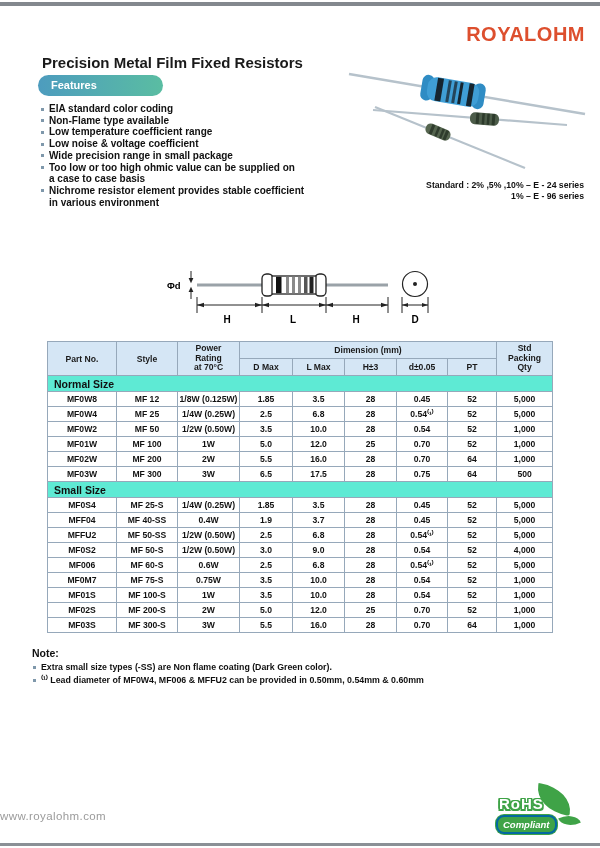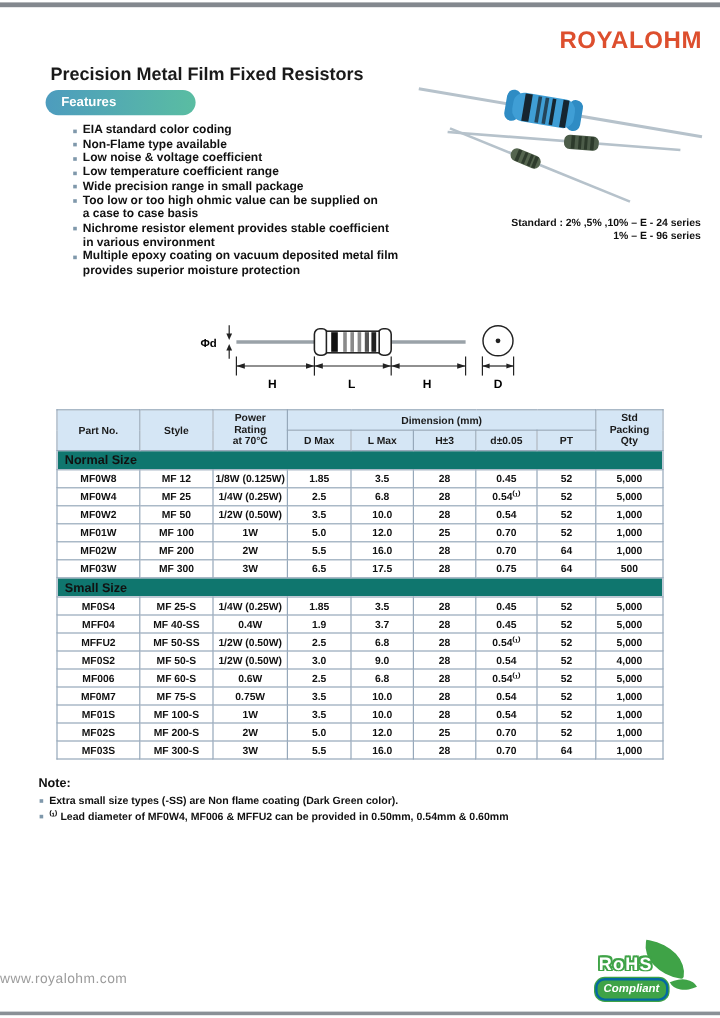--- a/index.html
+++ b/index.html
@@ -12,37 +12,37 @@
 
   .logo { position:absolute; top:23px; right:15px; font-size:20px; font-weight:bold;
           color:#dd4f2e; letter-spacing:0.5px; }
 
   .page-title { position:absolute; top:54px; left:42px; font-size:15px; font-weight:bold; color:#1a1a1a; }
 
   .features-badge { position:absolute; top:75px; left:38px; width:112px; height:21px; line-height:21px;
     padding-left:13px; border-radius:11px; background:linear-gradient(90deg,#4d9cbe,#5abda2);
     color:#fff; font-size:11px; font-weight:bold; }
 
-  .features-list { position:absolute; top:103px; left:60px; width:312px; list-style:none; margin:0; padding:0; }
+  .features-list { position:absolute; top:103px; left:40px; width:312px; list-style:none; margin:0; padding:0; }
   .features-list li { position:relative; padding-left:9px; font-size:10px; font-weight:bold;
     line-height:11.7px; white-space:pre-line; }
   .dot { position:absolute; left:1px; top:4.5px; width:3px; height:3px; background:#7f98ab; }
 
   .photo { position:absolute; top:62px; left:335px; }
   .standard-note { position:absolute; top:180px; right:16px; text-align:right;
     font-size:8.7px; font-weight:bold; line-height:11px; color:#111; }
 
   .diagram { position:absolute; top:250px; left:65px; }
 
   .spec-table { position:absolute; top:341px; left:47px; width:506px;
     border-collapse:collapse; table-layout:fixed; border:1.5px solid #5a6671; }
   .spec-table th, .spec-table td { border:1px solid #96a8ba; text-align:center; padding:0; overflow:hidden; }
   .spec-table thead th { background:#d5e6f5; font-size:8.6px; font-weight:bold; height:16px; color:#1a1a1a; }
   .spec-table th.multiline { white-space:pre-line; line-height:9.6px; }
-  .spec-table tbody tr.section-row td { background:#0f766e; text-align:left; font-size:10.5px;
+  .spec-table tbody tr.section-row td { background:#5eead4; text-align:left; font-size:10.5px;
     font-weight:bold; height:15px; padding-left:6px; }
   .spec-table tbody tr.data-row td { background:#fff; font-size:8.6px; font-weight:bold; height:14px; }
 
   .notes { position:absolute; top:647px; left:32px; width:430px; }
   .notes-title { font-size:10.5px; font-weight:bold; margin-bottom:2px; }
   .notes ul { list-style:none; margin:0; padding:0; }
   .notes li { position:relative; padding-left:9px; font-size:8.8px; font-weight:bold; line-height:12.5px; }
   .notes .dot { top:5px; }
 
   .website { position:absolute; top:810px; left:0; width:600px; text-align:left;
@@ -68,29 +68,27 @@
 
 <div class="logo">ROYALOHM</div>
 
 <div class="page-title">Precision Metal Film Fixed Resistors</div>
 
 <div class="features-badge">Features</div>
 
 <ul class="features-list">
   <li><span class="dot"></span><span>EIA standard color coding</span></li>
   <li><span class="dot"></span><span>Non-Flame type available</span></li>
+  <li><span class="dot"></span><span>Low temperature coefficient range</span></li>
   <li><span class="dot"></span><span>Low noise &amp; voltage coefficient</span></li>
-  <li><span class="dot"></span><span>Low temperature coefficient range</span></li>
   <li><span class="dot"></span><span>Wide precision range in small package</span></li>
   <li><span class="dot"></span><span>Too low or too high ohmic value can be supplied on
  a case to case basis</span></li>
   <li><span class="dot"></span><span>Nichrome resistor element provides stable coefficient
 in various environment</span></li>
-  <li><span class="dot"></span><span>Multiple epoxy coating on vacuum deposited metal film
-provides superior moisture protection</span></li>
 </ul>
 
 <svg class="photo" width="265" height="125" viewBox="0 0 265 125">
 
   <line x1="14" y1="12" x2="250" y2="52" stroke="#b6c2cb" stroke-width="2.6"></line>
   <g transform="rotate(9.5 118 30)">
     <rect x="86" y="17" width="12" height="26" rx="6" fill="#2f8cc4"></rect>
     <rect x="138" y="17" width="12" height="26" rx="6" fill="#2f8cc4"></rect>
     <rect x="92" y="18" width="52" height="24" rx="9" fill="#3f9ed5"></rect>
     <rect x="101" y="18.5" width="6" height="23" fill="#16252f"></rect>

